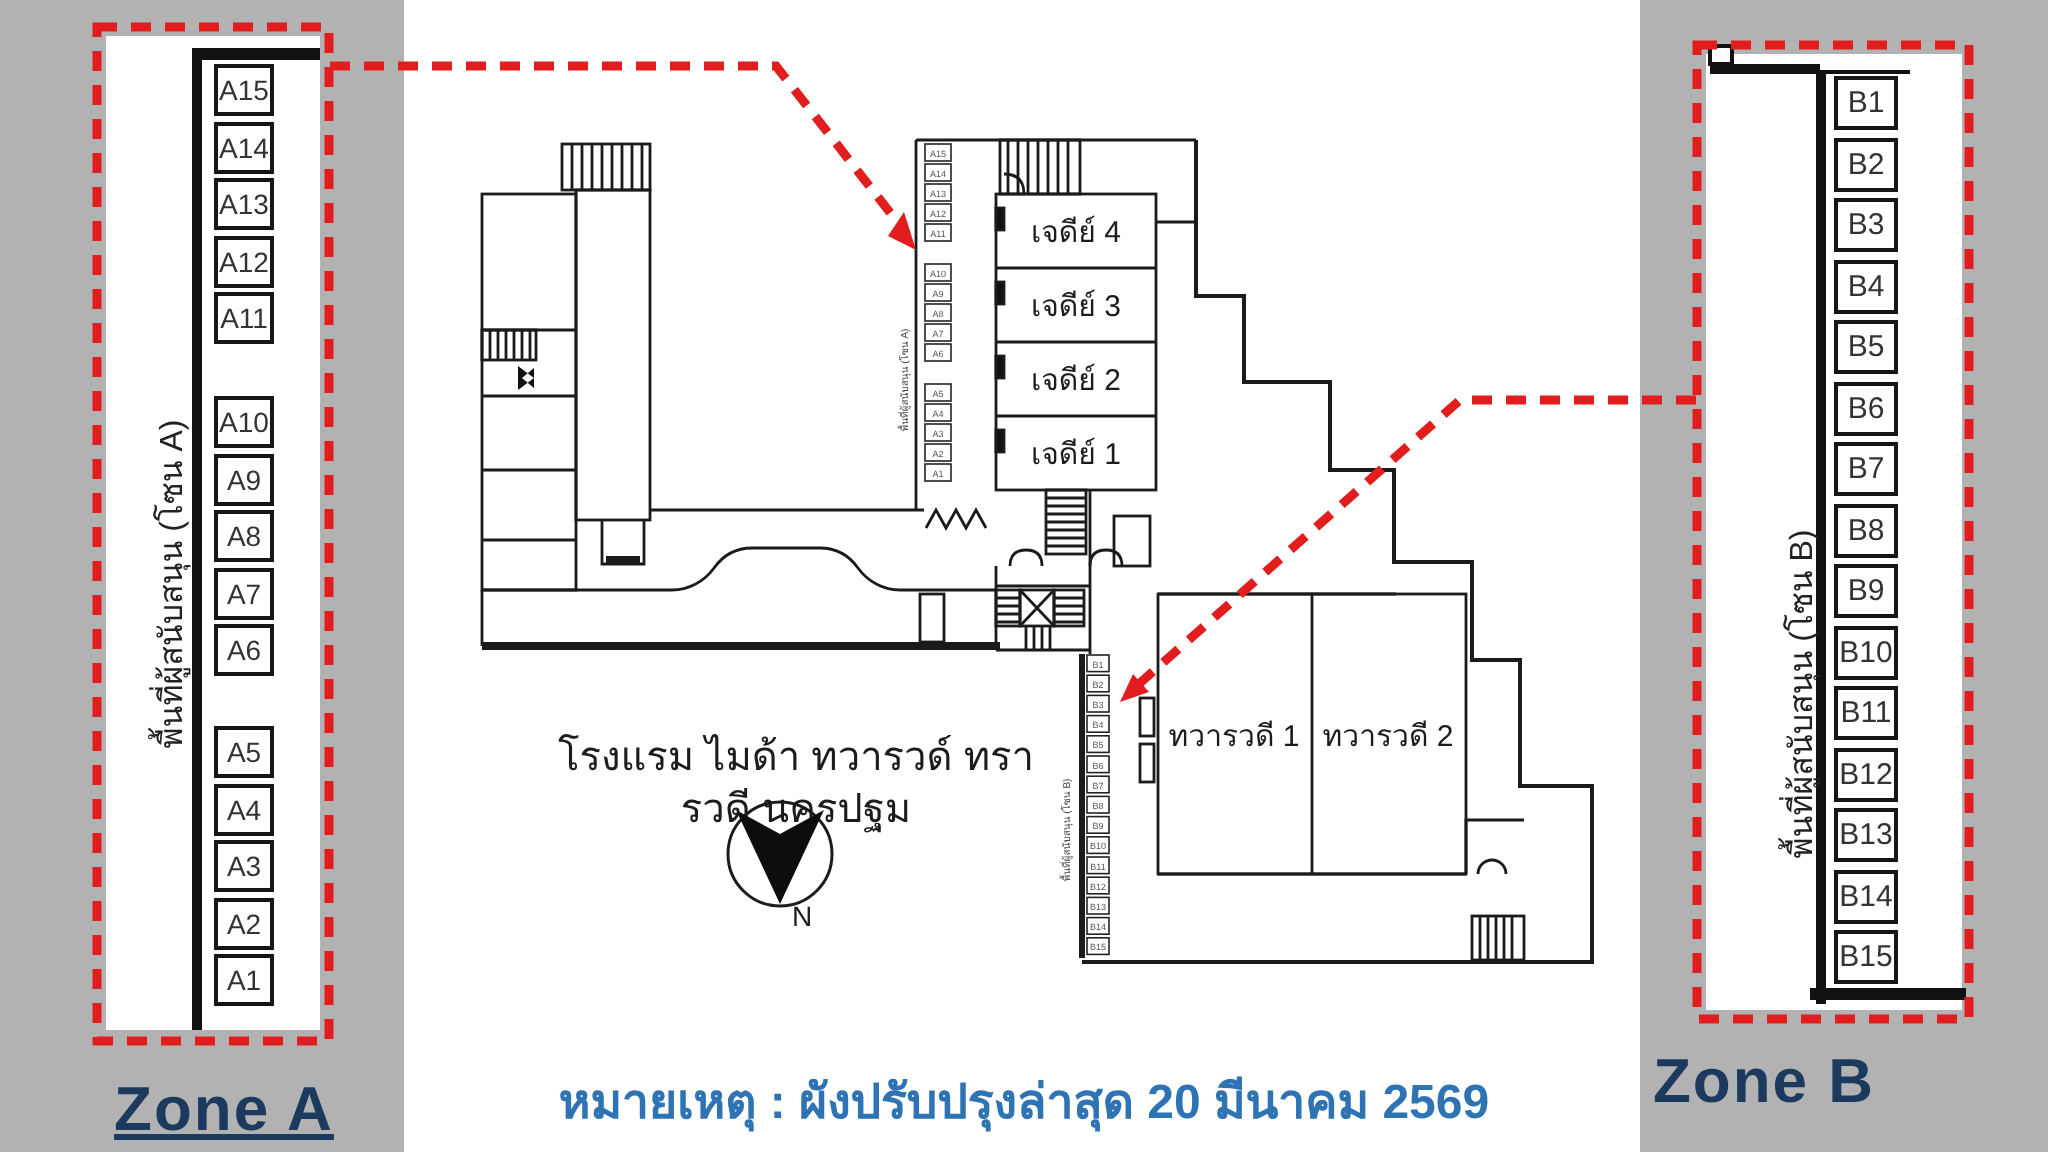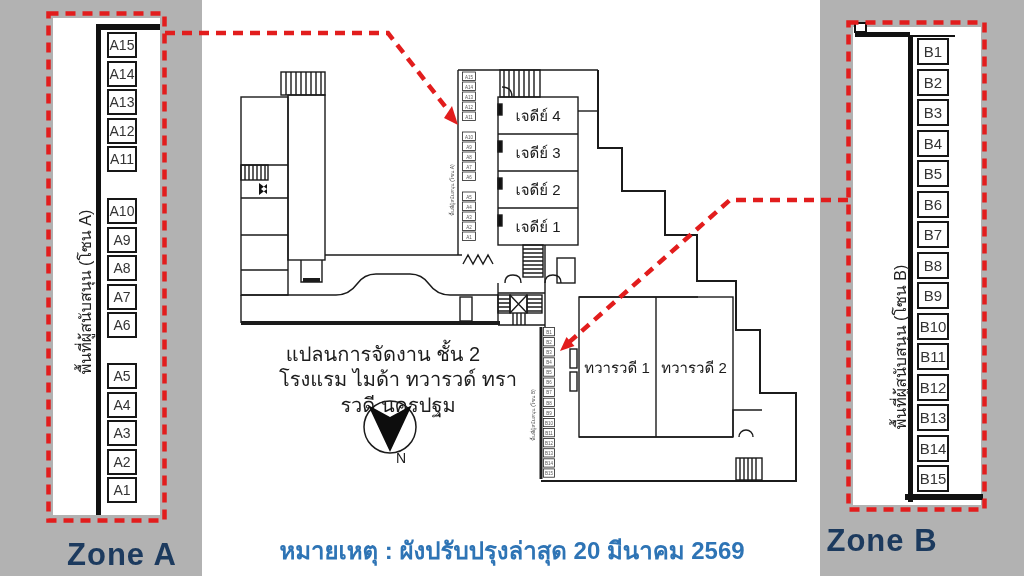--- a/index.html
+++ b/index.html
@@ -41,21 +41,21 @@
         <div class="booth" style="left: 54px; top: 265.5px; width: 26px; height: 22px; font-size: 14px;">A7</div>
         <div class="booth" style="left: 54px; top: 294px; width: 26px; height: 22px; font-size: 14px;">A6</div>
         <div class="booth" style="left: 54px; top: 345px; width: 26px; height: 22px; font-size: 14px;">A5</div>
         <div class="booth" style="left: 54px; top: 373.5px; width: 26px; height: 22px; font-size: 14px;">A4</div>
         <div class="booth" style="left: 54px; top: 402px; width: 26px; height: 22px; font-size: 14px;">A3</div>
         <div class="booth" style="left: 54px; top: 430.5px; width: 26px; height: 22px; font-size: 14px;">A2</div>
         <div class="booth" style="left: 54px; top: 459px; width: 26px; height: 22px; font-size: 14px;">A1</div>
       </div>
   </div>
   <div class="side-label" style="left:-25px;top:282px;width:220px;height:20px;">พื้นที่ผู้สนับสนุน (โซน A)</div>
-  <div class="zone-caption" style="left:52px;top:537px;width:140px;">Zone A</div>
+  <div class="zone-caption" style="left:42px;top:537px;width:140px;text-decoration:underline;">Zone A</div>
 
   <div class="zone-panel" style="left:853px;top:27px;width:128px;height:478px;">
     <div style="position:absolute;left:1px;top:-5px;width:9px;height:7px;border:2px solid #111;background:#fff;"></div>
     <div class="wall" style="left:2px;top:5px;width:55px;height:5px;"></div>
     <div class="wall" style="left:55px;top:8px;width:5px;height:467px;"></div>
     <div class="wall" style="left:52px;top:467px;width:78px;height:6px;"></div>
     <div class="wall" style="left:60px;top:8px;width:42px;height:2px;"></div>
     <div id="zoneB-booths">
         <div class="booth" style="left: 64px; top: 11px; width: 28px; height: 23px; font-size: 15px;">B1</div>
         <div class="booth" style="left: 64px; top: 41.5px; width: 28px; height: 23px; font-size: 15px;">B2</div>
@@ -70,21 +70,20 @@
         <div class="booth" style="left: 64px; top: 316px; width: 28px; height: 23px; font-size: 15px;">B11</div>
         <div class="booth" style="left: 64px; top: 346.5px; width: 28px; height: 23px; font-size: 15px;">B12</div>
         <div class="booth" style="left: 64px; top: 377px; width: 28px; height: 23px; font-size: 15px;">B13</div>
         <div class="booth" style="left: 64px; top: 407.5px; width: 28px; height: 23px; font-size: 15px;">B14</div>
         <div class="booth" style="left: 64px; top: 438px; width: 28px; height: 23px; font-size: 15px;">B15</div>
       </div>
   </div>
   <div class="side-label" style="left:790px;top:337px;width:220px;height:20px;">พื้นที่ผู้สนับสนุน (โซน B)</div>
   <div class="zone-caption" style="left:812px;top:523px;width:140px;">Zone B</div>
 
-  <div class="center-title" style="left:283px;top:341px;width:200px;">แปลนการจัดงาน ชั้น 2</div>
   <div class="center-title" style="left:268px;top:366px;width:260px;">โรงแรม ไมด้า  ทวารวด์ ทรารวดี นครปฐม</div>
   <div class="note-text" style="left:262px;top:531px;width:500px;color:#2e74b5;">หมายเหตุ : ผังปรับปรุงล่าสุด 20 มีนาคม 2569</div>
 
   <svg width="1024" height="576" viewBox="0 0 1024 576">
     <g stroke="#1b1b1b" stroke-width="1.4" fill="none">
 
       <rect x="281" y="72" width="44" height="23"></rect>
       <path d="M286 72V95M291 72V95M296 72V95M301 72V95M306 72V95M311 72V95M316 72V95M321 72V95"></path>
       <rect x="241" y="97" width="47" height="198"></rect>
       <path d="M241 165H288 M241 198H288 M241 235H288 M241 270H288"></path>

